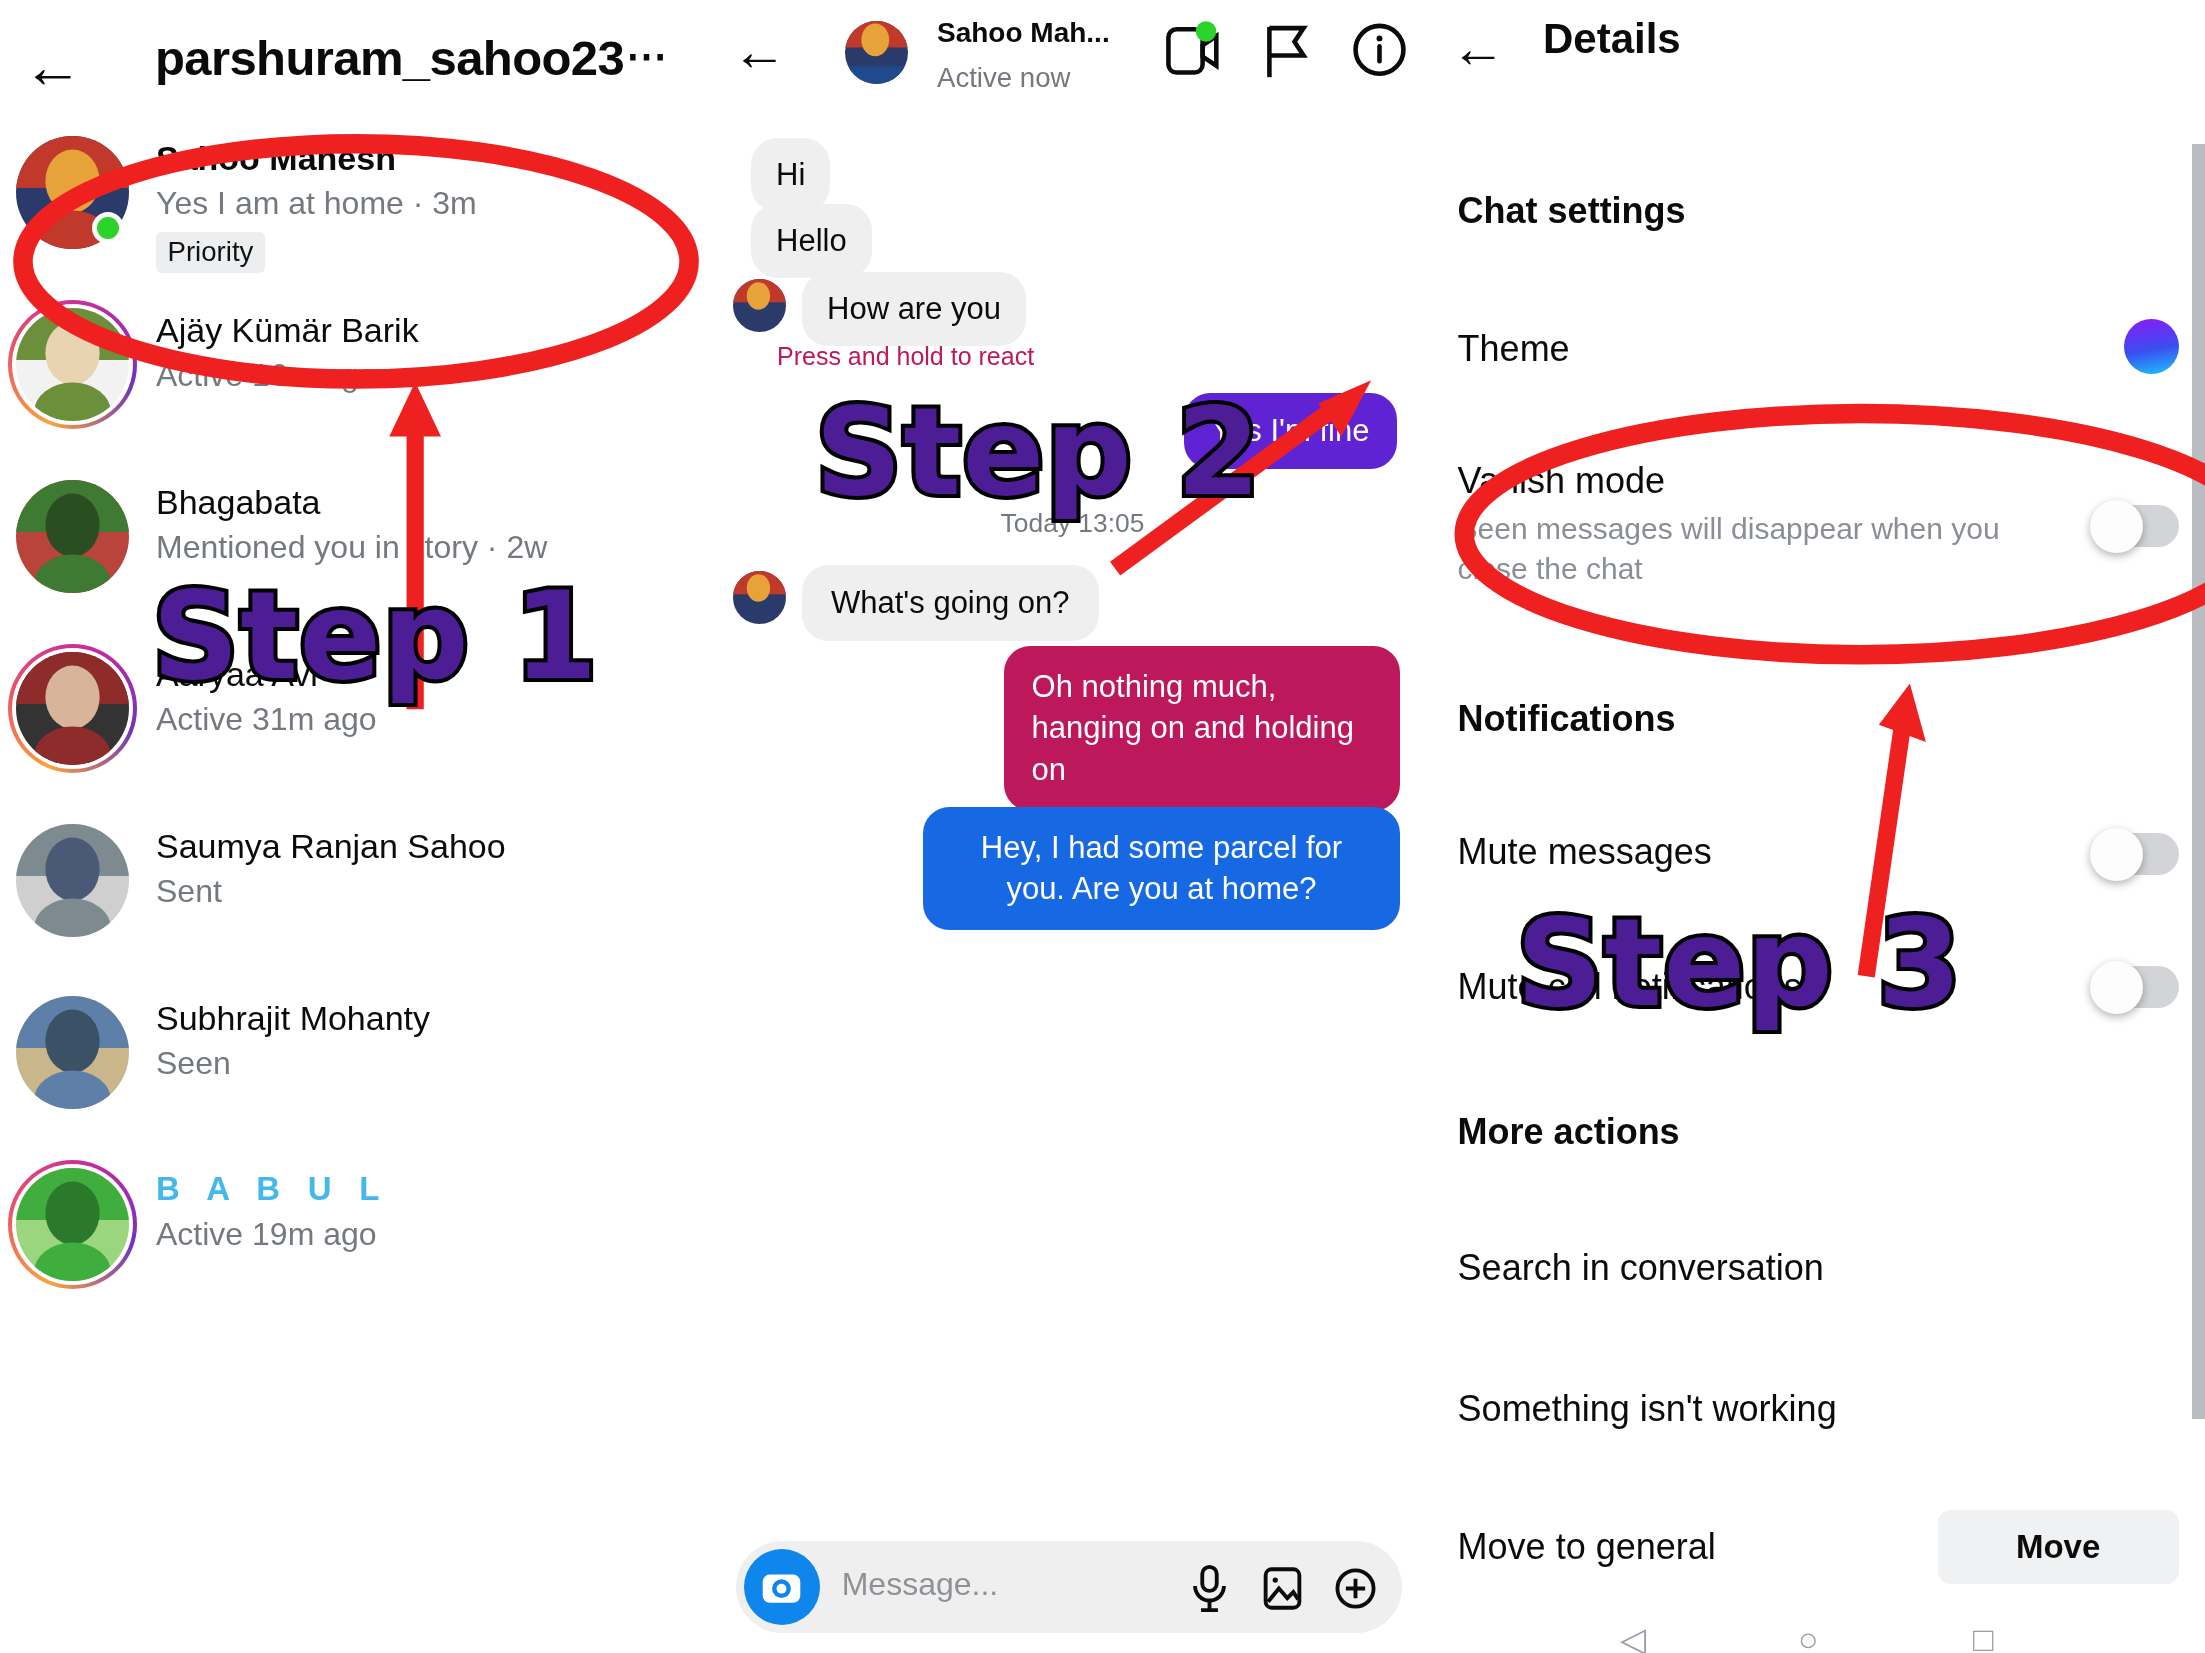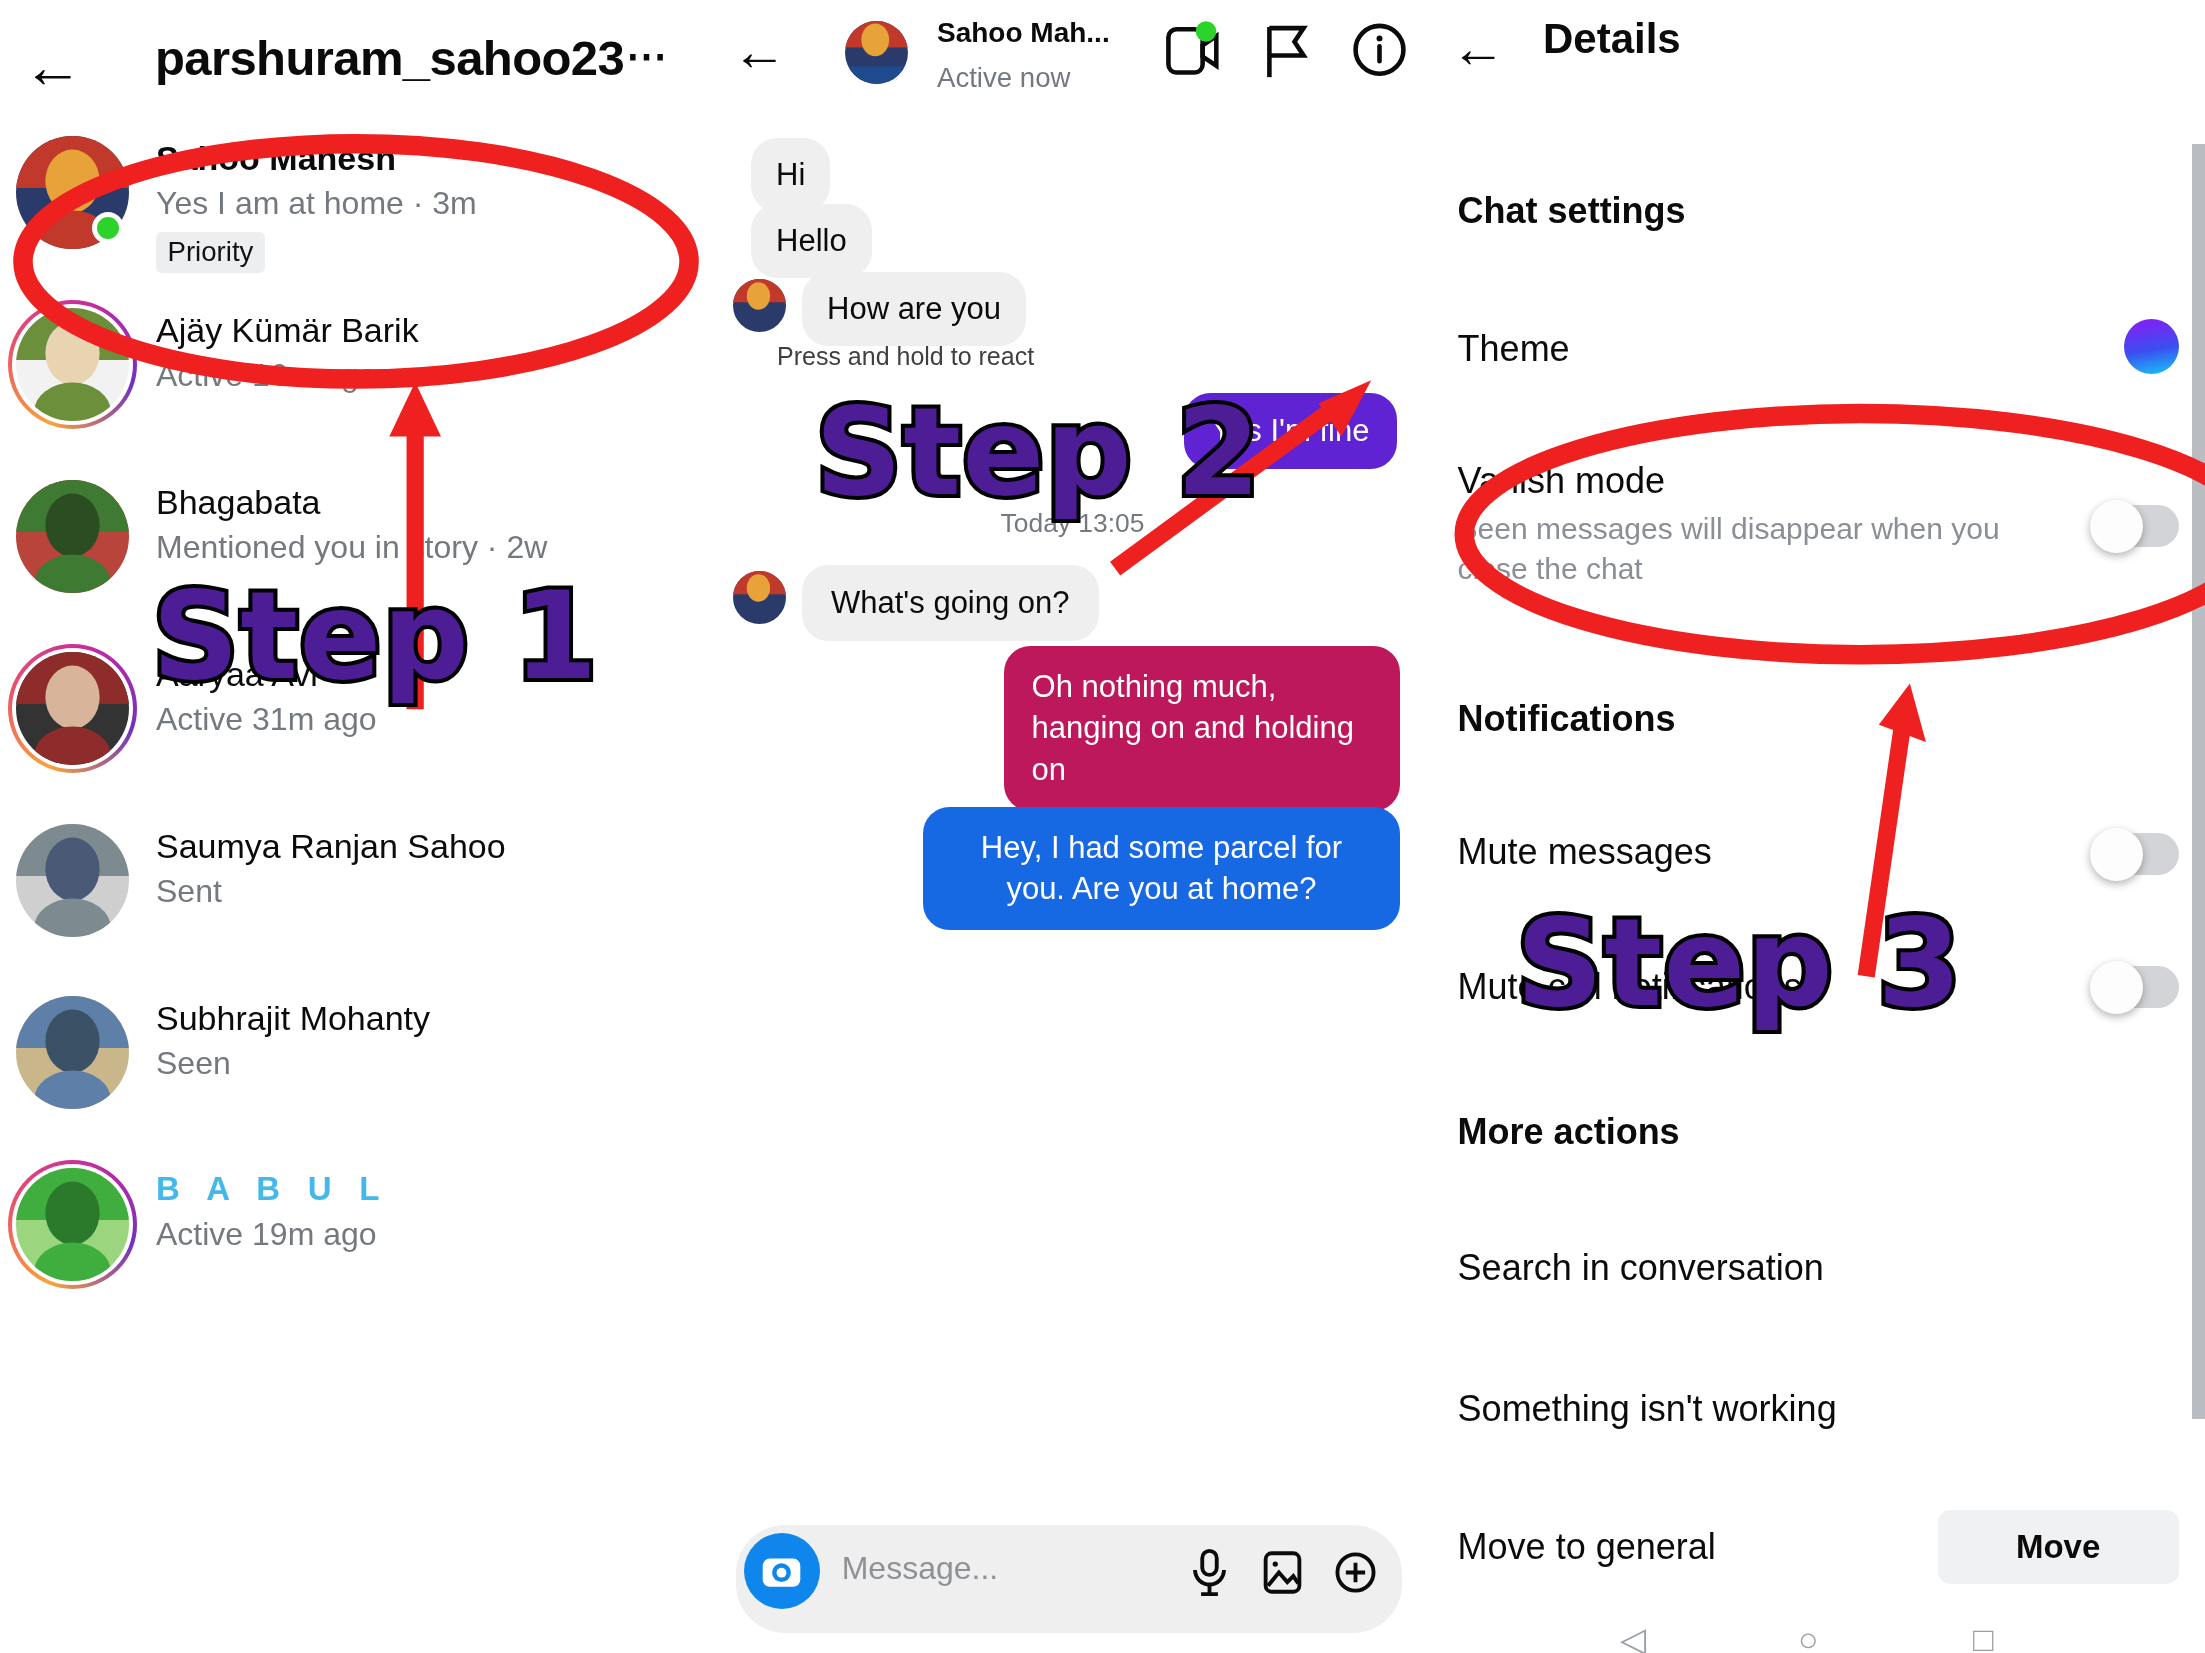--- a/index.html
+++ b/index.html
@@ -48,25 +48,25 @@
   .m-title { position:absolute; left:222px; top:17px; font-size:28px; font-weight:bold;
              color:#0b0b0b; white-space:nowrap; }
   .m-sub { position:absolute; left:222px; top:62px; font-size:27.6px; color:#74797f; }
   .m-icons { position:absolute; right:22px; top:19.5px; display:flex; gap:36px; align-items:center; }
   .hicon { position:relative; width:57px; height:63px; }
 
   .msgs { position:absolute; top:112px; left:0; width:100%; bottom:126px; }
   .bub { position:absolute; border-radius:26.4px; font-size:31px; line-height:1.35; }
   .bub.in  { background:#efefef; color:#0b0b0b; }
   .bub.out { color:#fff; }
-  .hint { position:absolute; font-size:25px; color:#404040; }
+  .hint { position:absolute; font-size:25px; color:#be185d; }
   .daytime { position:absolute; width:100%; text-align:center; font-size:26.4px; color:#74797f; }
   .msg-avatar { position:absolute; width:53px; height:53px; border-radius:50%; overflow:hidden; }
 
-  .composer { position:absolute; left:20.7px; bottom:20.7px; width:666px; height:108px;
+  .composer { position:absolute; left:20.7px; bottom:20.7px; width:666px; height:92px;
               background:#efefef; border-radius:49px; }
   .cam { position:absolute; left:8px; top:8px; width:76px; height:76px; border-radius:50%;
          background:#0f86ec; display:flex; align-items:center; justify-content:center; }
   .msg-ph { position:absolute; left:106px; top:25px; font-size:32px; color:#8e9297; }
   .comp-icons { position:absolute; right:22px; top:20.7px; display:flex; gap:24px; align-items:center; }
 
   
   .r-header { position:absolute; top:0; left:0; width:100%; height:103px; }
   #r-back { left:20.7px; top:20.7px; font-size:55px; }
   .r-title { position:absolute; left:113px; top:15px; font-size:42px; font-weight:bold; color:#0b0b0b; }

